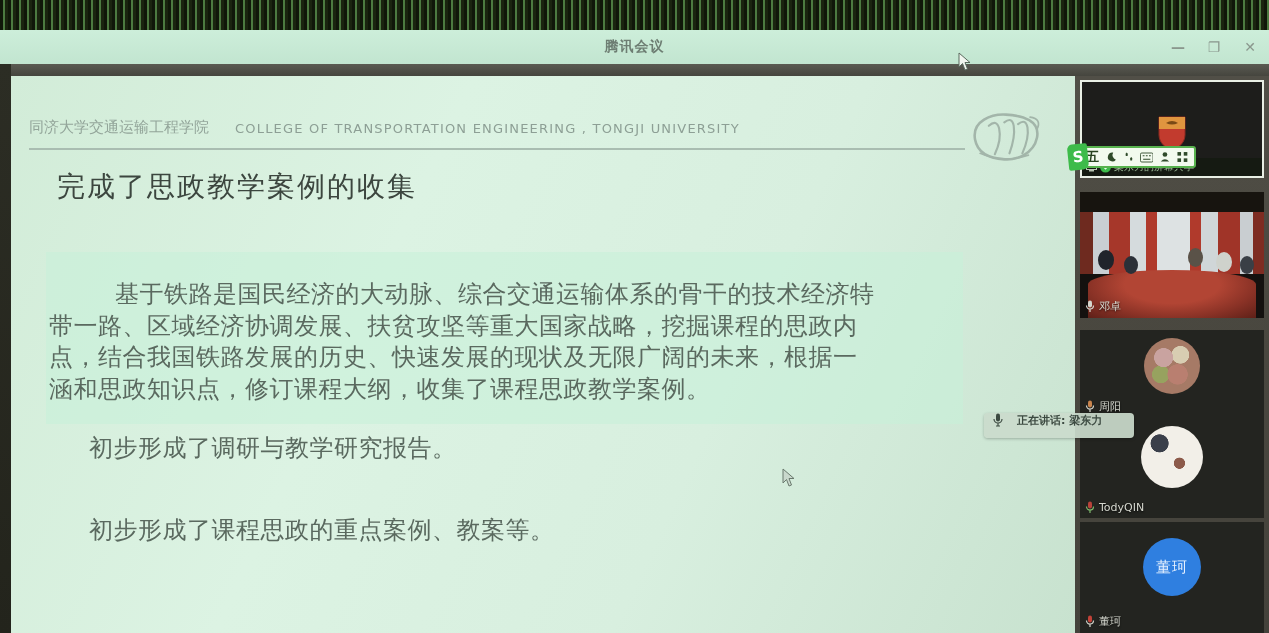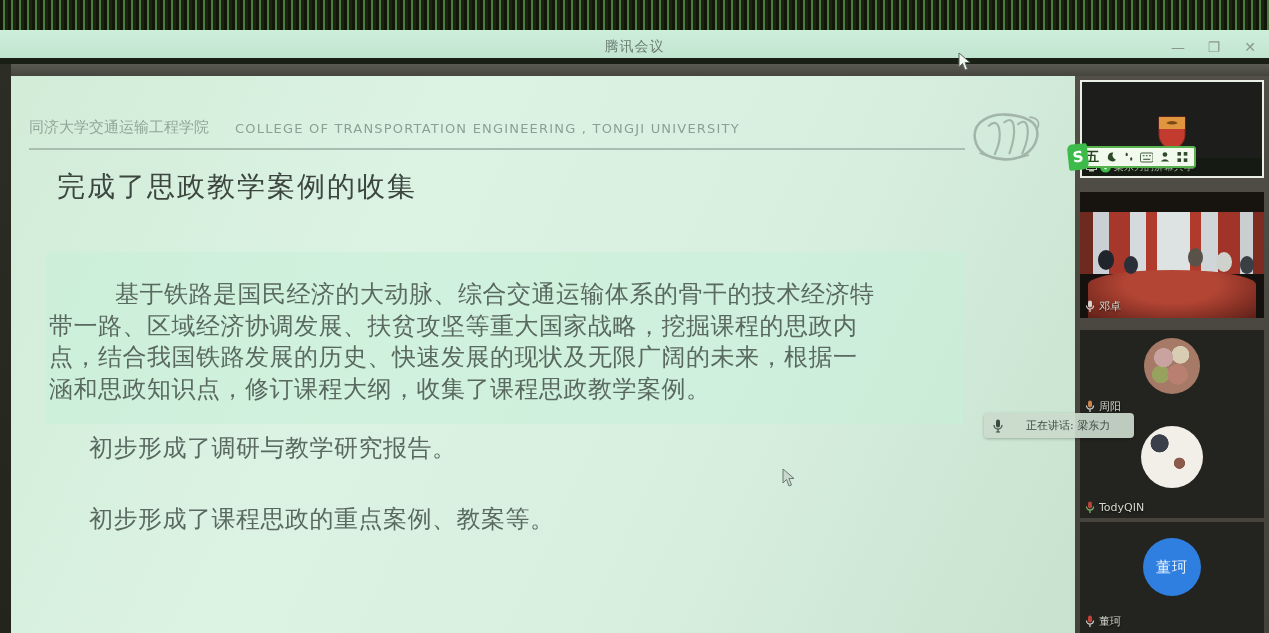--- a/index.html
+++ b/index.html
@@ -5,22 +5,22 @@
   * { margin:0; padding:0; box-sizing:border-box; }
   html,body { width:1269px; height:633px; overflow:hidden; background:#1a1f16;
               font-family:"DejaVu Sans","Liberation Sans",sans-serif; }
   .stage { position:absolute; left:0; top:0; width:1269px; height:633px; }
 
   
   .top-stripes { position:absolute; left:0; top:0; width:1269px; height:30px;
     background:repeating-linear-gradient(90deg,#101709 0 3px,#4c7a40 3px 5px,#1a240f 5px 8px); }
 
   
-  .titlebar { position:absolute; left:0; top:30px; width:1269px; height:28px;
-    background:linear-gradient(180deg,#cdeeda,#c2e5d0); }
+  .titlebar { position:absolute; left:0; top:30px; width:1269px; height:34px;
+    background:linear-gradient(180deg,#cdeeda,#c2e5d0);font-weight:bold; }
   .titlebar-text { position:absolute; left:0; right:0; top:8px; text-align:center;
     font-size:14px; color:#6d7d72; letter-spacing:1px; }
   .win-controls { position:absolute; right:8px; top:6px; display:flex; gap:14px; }
   .win-btn { width:22px; height:22px; text-align:center; line-height:22px;
     color:#8a978d; font-size:14px; cursor:default; }
 
   .dark-strip { position:absolute; left:0; top:64px; width:1269px; height:12px;
     background:linear-gradient(180deg,#5a5a52,#45453e); }
 
   .left-edge { position:absolute; left:0; top:64px; width:11px; height:569px;
@@ -33,21 +33,21 @@
   .slide-header-en { position:absolute; left:224px; top:45px; font-size:13px; color:#8d9f95; letter-spacing:1.2px; }
   .slide-rule { position:absolute; left:18px; top:72px; width:936px; height:2px; background:#a9bdb1; }
   .college-logo { position:absolute; left:952px; top:30px; width:86px; height:62px; opacity:.75; }
   .slide-title { position:absolute; left:46px; top:92px; font-size:28px; font-weight:normal; color:#3c463f; letter-spacing:2px; }
   .content-box { position:absolute; left:35px; top:176px; width:917px; height:172px;
     background:rgba(198,240,216,.55); }
   .para1 { position:absolute; left:38px; top:203px; width:912px; font-size:24px;
     line-height:31.5px; color:#5a695f; letter-spacing:.5px; }
   .para1 .indent { padding-left:66px; }
   .para-sub { position:absolute; left:78px; font-size:24px; color:#5a695f; letter-spacing:.5px; }
-  .para2 { top:356px; } .para3 { top:427px; }
+  .para2 { top:356px; } .para3 { top:438px; }
 
   
   .cursor { position:absolute; width:14px; height:20px; }
   .cursor-titlebar { left:958px; top:52px; }
   .cursor-slide { left:782px; top:468px; }
 
   
   .sidebar { position:absolute; left:1075px; top:76px; width:194px; height:557px;
     background:linear-gradient(180deg,#514f47,#4a4840 40%,#44423b); }
   .tile { position:absolute; left:5px; width:184px; background:#23231f; overflow:hidden; }
@@ -99,22 +99,22 @@
                radial-gradient(circle at 50% 45%,#f2efe8 0 100%); }
 
   .tile5 { top:446px; height:111px; background:#232420; }
   .avatar-blue { position:absolute; left:50%; top:16px; transform:translateX(-50%);
     width:58px; height:58px; border-radius:50%; background:#2f7fe0;
     color:#e8f2ff; font-size:15px; display:flex; align-items:center; justify-content:center;
     letter-spacing:1px; }
 
   
   .speaking-pill { position:absolute; left:984px; top:413px; width:150px; height:25px;
-    background:rgba(203,219,204,.92); border-radius:4px; display:flex; align-items:center;
-    gap:23px; padding:0 9px; z-index:40; box-shadow:0 1px 3px rgba(0,0,0,.25); }
+    background:rgba(203,219,204,.92); border-radius:4px; display:flex; 
+    gap:14px; padding:0 9px; z-index:40; box-shadow:0 1px 3px rgba(0,0,0,.25);font-weight:bold; }
   .speaking-text { font-size:11px; color:#3c4a41; white-space:nowrap; }
 </style>
 </head>
 <body>
 
 <div class="stage">
 
   <div class="top-stripes"></div>
 
   <div class="titlebar">

